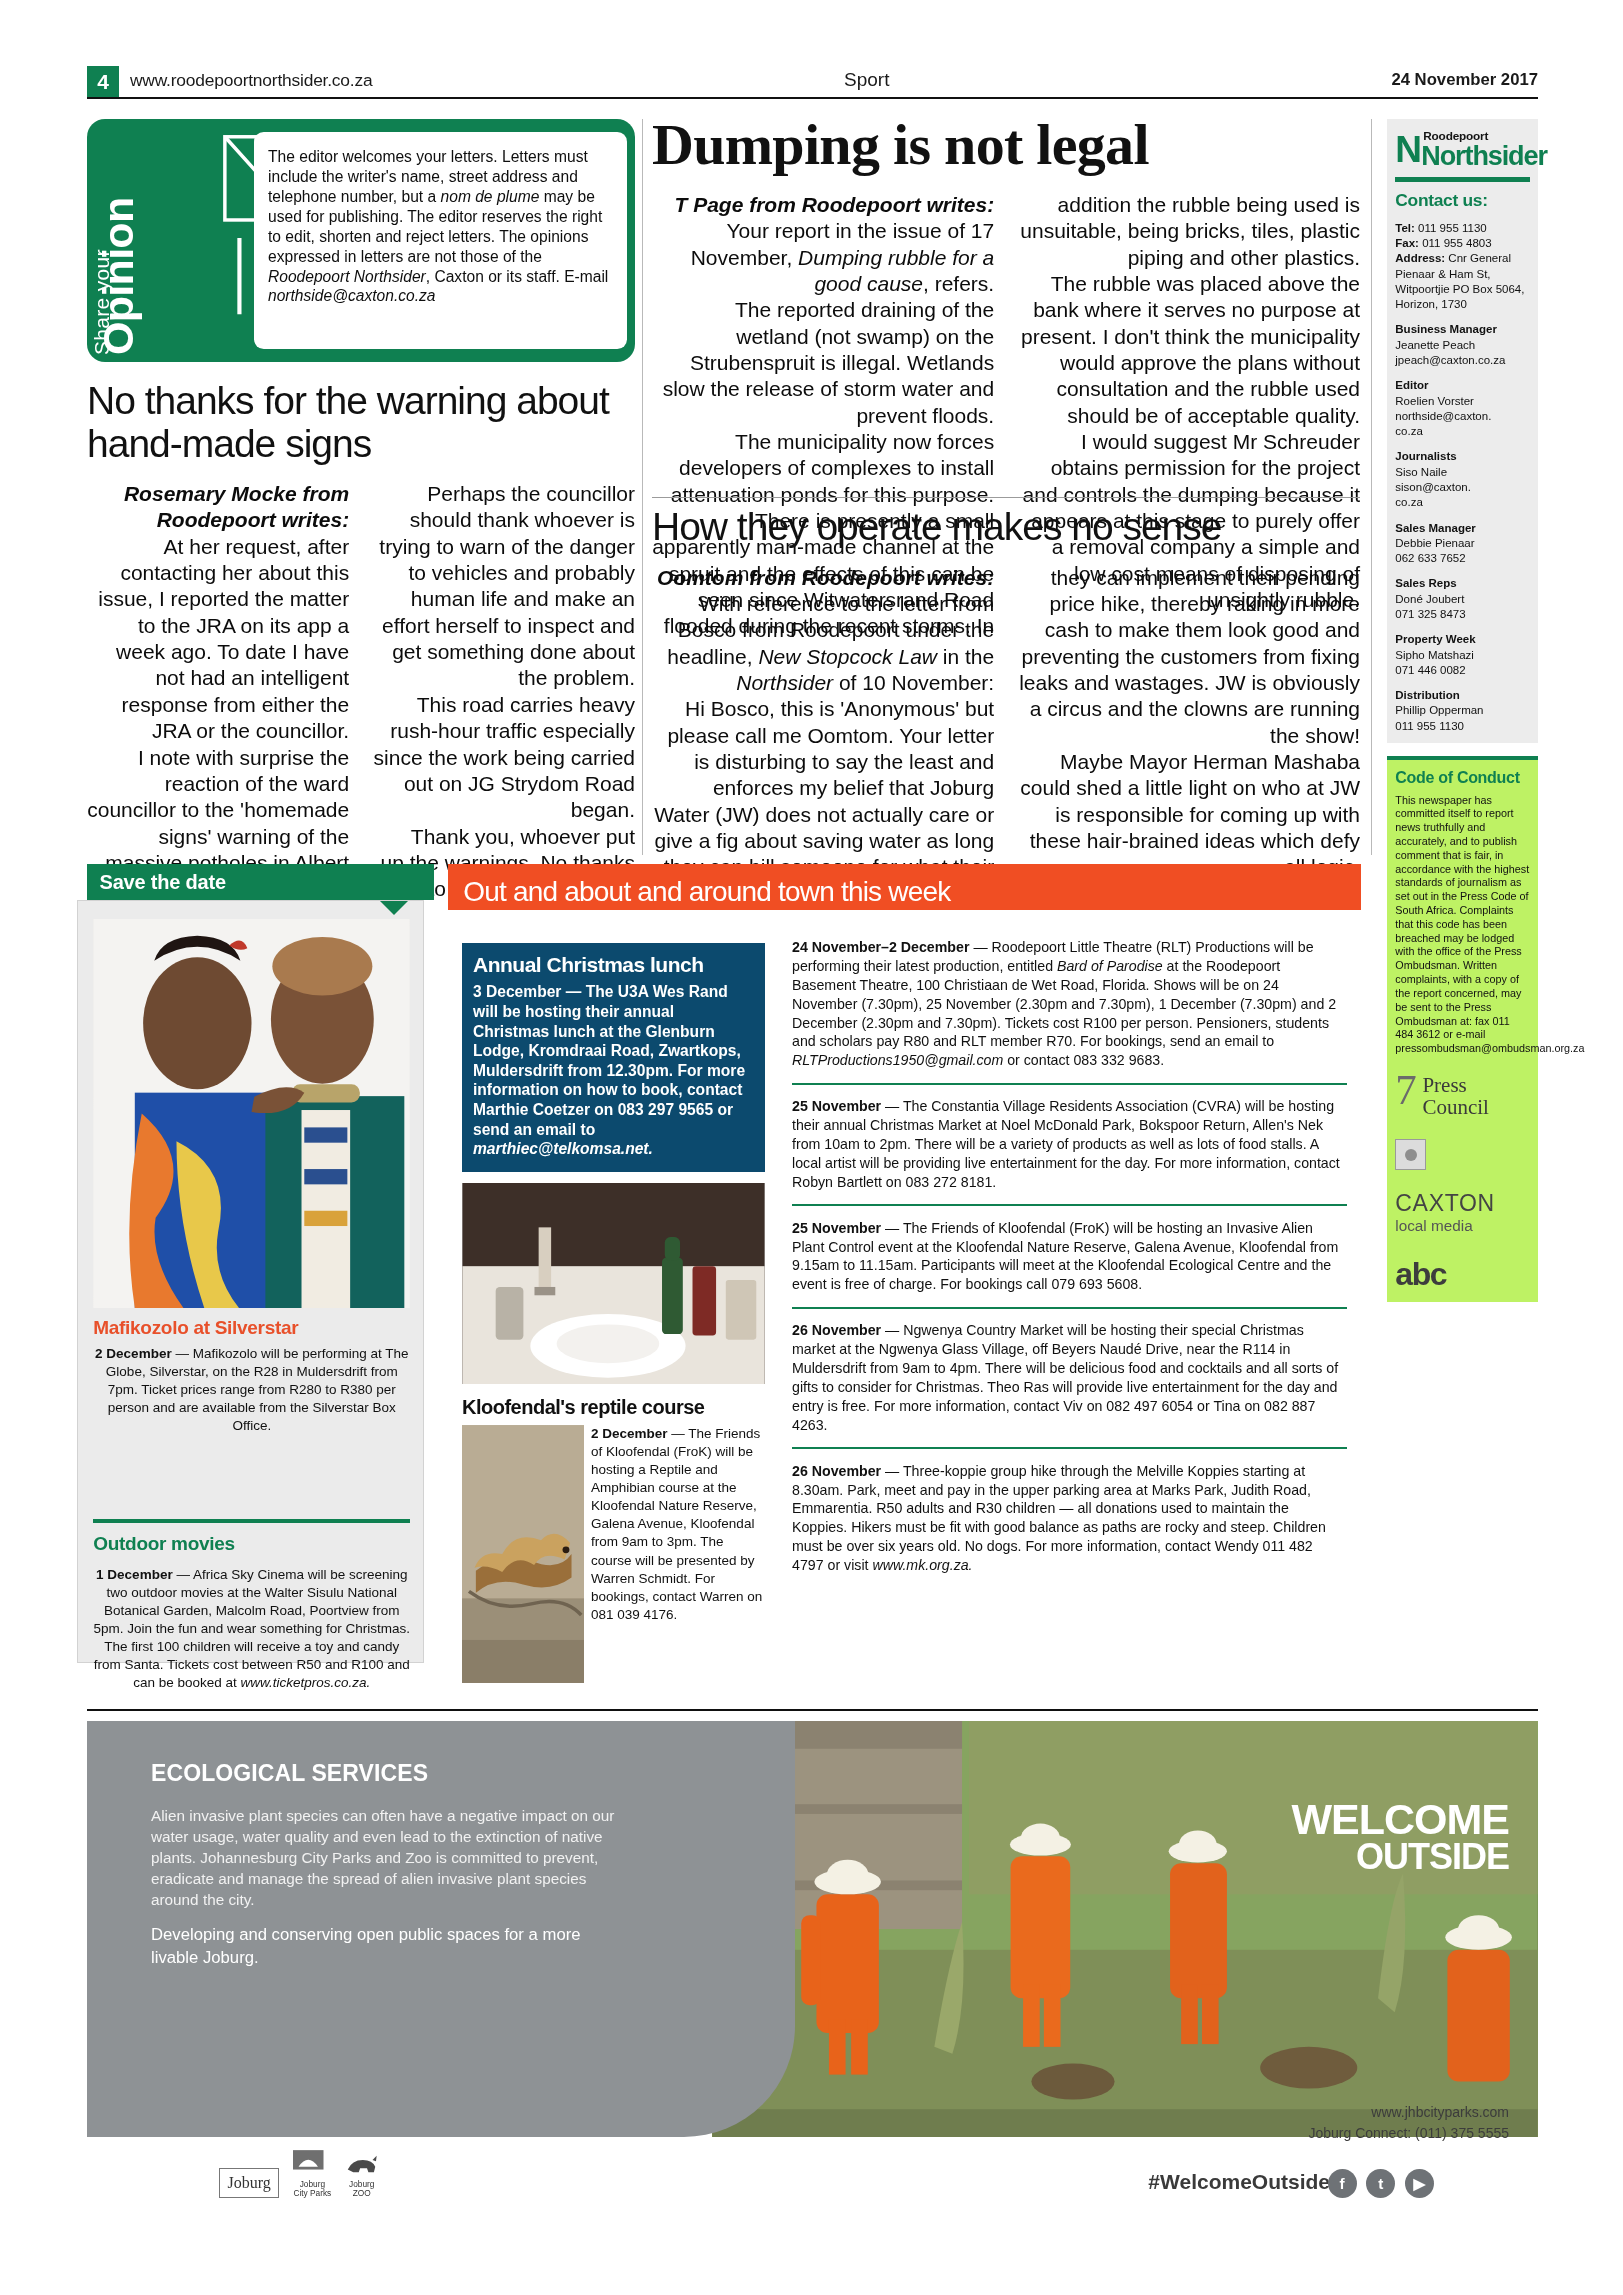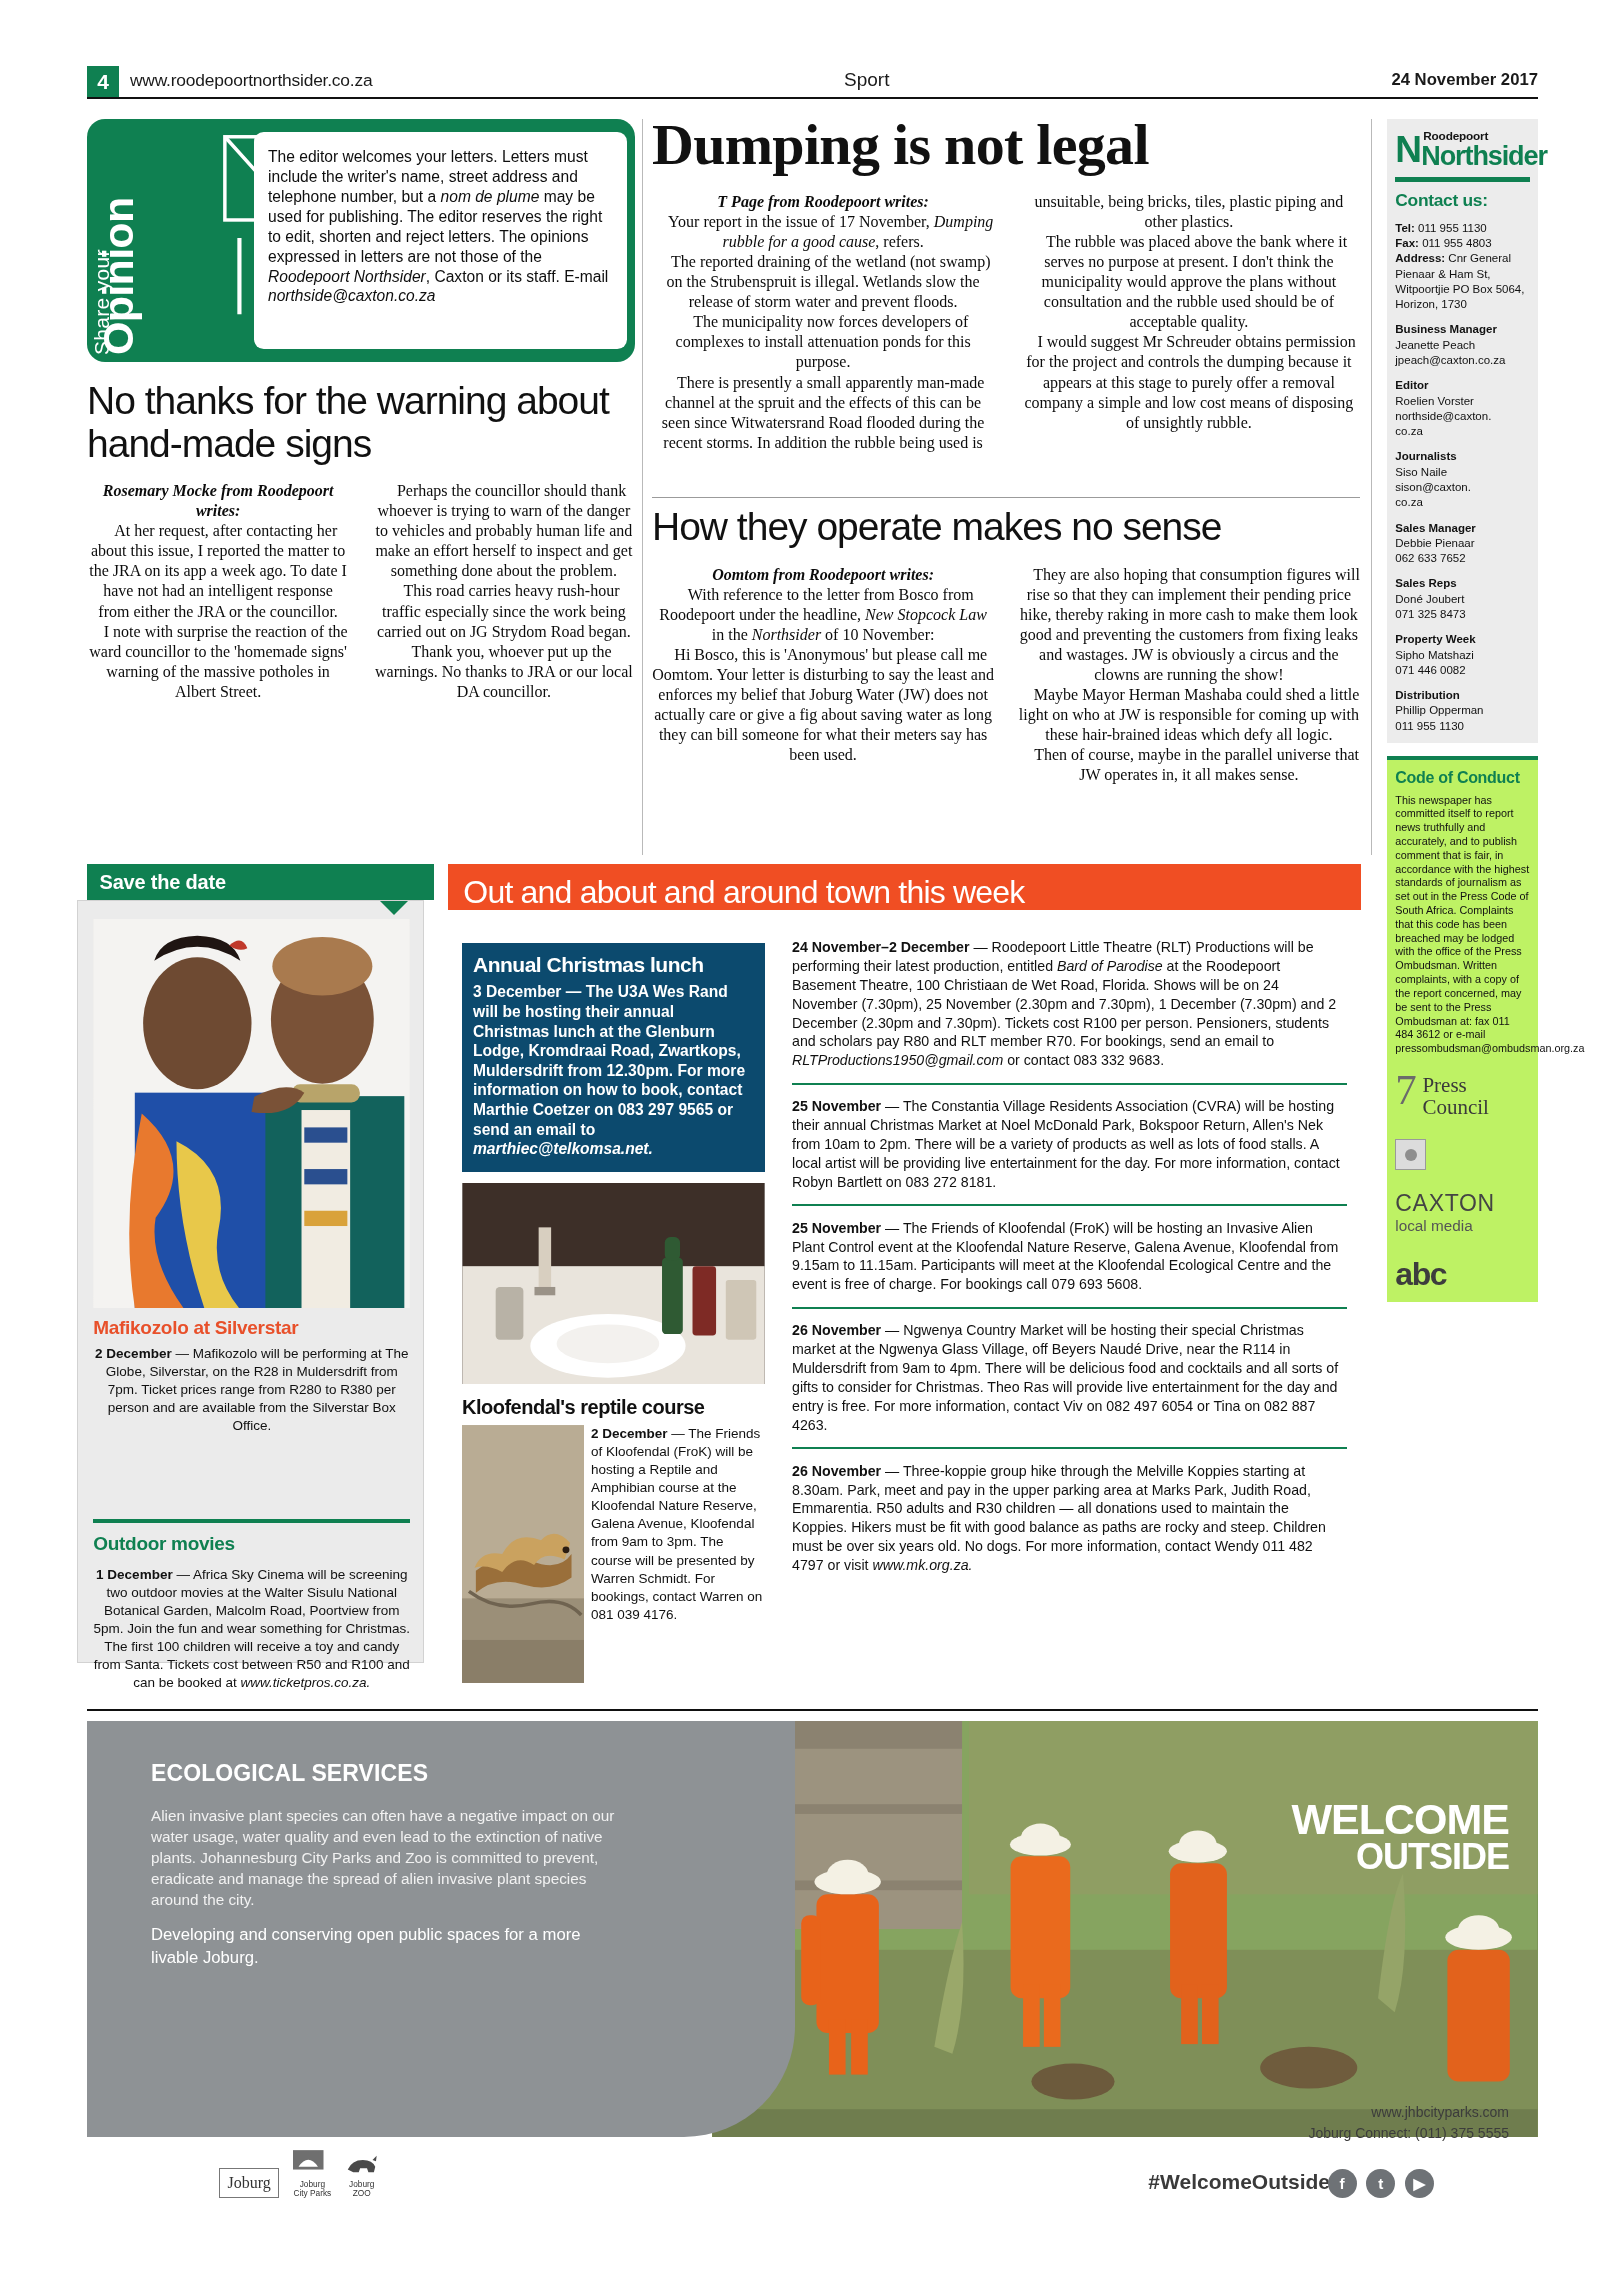--- a/index.html
+++ b/index.html
@@ -51,22 +51,22 @@
   .share-txt i { font-style: italic; }
 
   .art-left { position: absolute; left: 87px; top: 380px; width: 548px; height: 479px; }
   .hl-sans {
     font-family: "Liberation Sans", sans-serif;
     font-weight: normal; color: #111; letter-spacing: -1px;
   }
   .art-left h2 { font-size: 39px; line-height: 1.1; }
   .cols2 { column-count: 2; column-gap: 23.6px; margin-top: 15.3px; }
   .serif {
-    font-family: Liberation Serif, serif; font-size: 16px; line-height: 1.255; color: #0c0c0c;
-    text-align: center;
+    font-family: Liberation Sans, sans-serif; font-size: 21px; line-height: 1.255; color: #0c0c0c;
+    text-align: right;
   }
   .serif p { text-indent: 15.3px; }
   .byline { font-weight: bold; font-style: italic; text-indent: 0 !important; }
   .serif i { font-style: italic; }
 
   
   .art-c1 { position: absolute; left: 652px; top: 117px; width: 708px; }
   .hl-serif-bold {
     font-family: "Liberation Serif", serif; font-weight: bold; color: #111;
     letter-spacing: -0.7px;
@@ -129,21 +129,21 @@
     position: absolute; left: 15.3px; top: 416px; width: 317px;
     color: #e8502a; font-size: 19px; font-weight: bold; letter-spacing: -0.3px;
   }
   .std-text { position: absolute; left: 15.3px; top: 444px; width: 317px; font-size: 13.5px; line-height: 1.33; color: #111; text-align: center; }
   .std-text b { font-weight: bold; }
   .std-rule { position: absolute; left: 15.3px; width: 317px; height: 3.5px; background: #0f8051; }
   .std-sub { position: absolute; left: 15.3px; color: #0f8051; font-size: 19px; font-weight: bold; letter-spacing: -0.3px;}
 
   .oaa-head {
     position: absolute; left: 448px; top: 864px; width: 913px; height: 56px;
-    background: #f04e23; color: #fff; font-size: 32px;
+    background: #f04e23; color: #fff; font-size: 28px;
     display: flex; align-items: center; padding-left: 15.3px; letter-spacing: -0.8px;
   }
   .oaa-panel { position: absolute; left: 448px; top: 910px; width: 913px; height: 777px; background: #fff;}
   .xmas-box {
     position: absolute; left: 14px; top: 33px; width: 303px;
     background: #0c4a6e; color: #fff; padding: 9.7px 11px 12.5px 11px;
   }
   .xmas-h { font-size: 21px; font-weight: bold; letter-spacing: -0.5px; margin-bottom: 5.6px;}
   .xmas-p { font-size: 15.6px; font-weight: bold; line-height: 1.26; }
   .xmas-p i { font-style: italic; }

